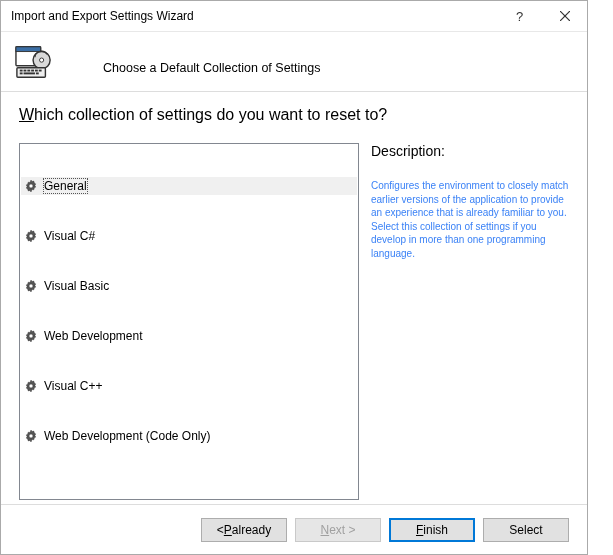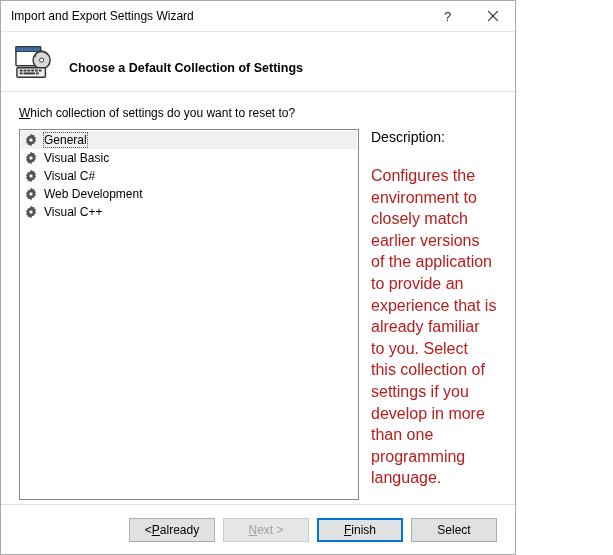--- a/index.html
+++ b/index.html
@@ -7,21 +7,21 @@
   body {
     font-family: "Segoe UI", Tahoma, sans-serif;
     font-size: 12px;
     background: #fff;
     color: #000;
     width: 613px;
     height: 555px;
     overflow: hidden;
   }
   .window {
-    width: 516px;
+    width: 588px;
     height: 555px;
     border: 1px solid #aaa;
     display: flex;
     flex-direction: column;
     background: #fff;
   }
   .titlebar {
     height: 31px;
     background: #fff;
     display: flex;
@@ -50,33 +50,34 @@
     align-items: center;
     padding: 8px 14px 8px 14px;
     border-bottom: 1px solid #ddd;
     gap: 16px;
   }
   .header .logo {
     width: 38px; height: 38px;
     flex: 0 0 auto;
   }
   .header .heading {
-    font-weight: 700;
+    font-weight: 400;
     font-size: 12.5px;
     padding-top: 12px;
+    margin-left: 34px;
   }
   .content {
     flex: 1;
     padding: 14px 18px 4px 18px;
     display: flex;
     flex-direction: column;
   }
   .prompt {
-    margin-bottom: 9px;
-    font-size: 12px;
+    margin-bottom: 19px;
+    font-size: 16px;
   }
   .prompt .ul { text-decoration: underline; }
   .columns {
     flex: 1;
     display: flex;
     gap: 12px;
     min-height: 0;
   }
   .listbox {
     width: 340px;
@@ -86,38 +87,39 @@
     padding: 1px;
   }
   .list-item {
     display: flex;
     align-items: center;
     height: 18px;
     padding: 0 3px;
     gap: 6px;
     font-size: 12px;
     white-space: nowrap;
+    margin-top: 32px;
   }
   .list-item.selected {
     background: #f0f0f0;
   }
   .list-item.selected .item-label {
     outline: 1px dotted #555;
     outline-offset: 0px;
   }
   .gear {
     width: 14px; height: 14px; flex: 0 0 auto;
     display: inline-flex; align-items: center; justify-content: center;
   }
   .side {
     flex: 1;
     padding-top: 0;
   }
   .desc-label { margin-bottom: 20px; font-size: 14px; }
-  .desc-text { font-size: 16px; line-height: 1.35; color: #b91c1c; }
+  .desc-text { font-size: 10px; line-height: 1.35; color: #3b82f6; }
   .footer {
     height: 50px;
     border-top: 1px solid #ddd;
     display: flex;
     align-items: center;
     justify-content: flex-end;
     gap: 8px;
     padding: 0 18px;
   }
   .btn {
@@ -202,54 +204,65 @@
           </div>
           <div class="list-item">
             <span class="gear">
               <svg viewBox="0 0 16 16" width="14" height="14">
                 <g fill="#555" stroke="#333" stroke-width="0.5">
                   <path d="M8 1.2l1.2 1.7 2-0.5 0.5 2 1.7 1.2-1 1.8 1 1.8-1.7 1.2-0.5 2-2-0.5L8 14.8l-1.2-1.7-2 0.5-0.5-2L2.6 10.4l1-1.8-1-1.8L4.3 5.6l0.5-2 2 0.5z"></path>
                 </g>
                 <circle cx="8" cy="8" r="2.3" fill="#fff" stroke="#333" stroke-width="0.6"></circle>
               </svg>
             </span>
+            <span class="item-label">Visual C#</span>
+          </div>
+          <div class="list-item">
+            <span class="gear">
+              <svg viewBox="0 0 16 16" width="14" height="14">
+                <g fill="#555" stroke="#333" stroke-width="0.5">
+                  <path d="M8 1.2l1.2 1.7 2-0.5 0.5 2 1.7 1.2-1 1.8 1 1.8-1.7 1.2-0.5 2-2-0.5L8 14.8l-1.2-1.7-2 0.5-0.5-2L2.6 10.4l1-1.8-1-1.8L4.3 5.6l0.5-2 2 0.5z"></path>
+                </g>
+                <circle cx="8" cy="8" r="2.3" fill="#fff" stroke="#333" stroke-width="0.6"></circle>
+              </svg>
+            </span>
             <span class="item-label">Visual Basic</span>
           </div>
           <div class="list-item">
             <span class="gear">
               <svg viewBox="0 0 16 16" width="14" height="14">
                 <g fill="#555" stroke="#333" stroke-width="0.5">
                   <path d="M8 1.2l1.2 1.7 2-0.5 0.5 2 1.7 1.2-1 1.8 1 1.8-1.7 1.2-0.5 2-2-0.5L8 14.8l-1.2-1.7-2 0.5-0.5-2L2.6 10.4l1-1.8-1-1.8L4.3 5.6l0.5-2 2 0.5z"></path>
                 </g>
                 <circle cx="8" cy="8" r="2.3" fill="#fff" stroke="#333" stroke-width="0.6"></circle>
               </svg>
             </span>
-            <span class="item-label">Visual C#</span>
-          </div>
-          <div class="list-item">
-            <span class="gear">
-              <svg viewBox="0 0 16 16" width="14" height="14">
-                <g fill="#555" stroke="#333" stroke-width="0.5">
-                  <path d="M8 1.2l1.2 1.7 2-0.5 0.5 2 1.7 1.2-1 1.8 1 1.8-1.7 1.2-0.5 2-2-0.5L8 14.8l-1.2-1.7-2 0.5-0.5-2L2.6 10.4l1-1.8-1-1.8L4.3 5.6l0.5-2 2 0.5z"></path>
-                </g>
-                <circle cx="8" cy="8" r="2.3" fill="#fff" stroke="#333" stroke-width="0.6"></circle>
-              </svg>
-            </span>
             <span class="item-label">Web Development</span>
           </div>
           <div class="list-item">
             <span class="gear">
               <svg viewBox="0 0 16 16" width="14" height="14">
                 <g fill="#555" stroke="#333" stroke-width="0.5">
                   <path d="M8 1.2l1.2 1.7 2-0.5 0.5 2 1.7 1.2-1 1.8 1 1.8-1.7 1.2-0.5 2-2-0.5L8 14.8l-1.2-1.7-2 0.5-0.5-2L2.6 10.4l1-1.8-1-1.8L4.3 5.6l0.5-2 2 0.5z"></path>
                 </g>
                 <circle cx="8" cy="8" r="2.3" fill="#fff" stroke="#333" stroke-width="0.6"></circle>
               </svg>
             </span>
             <span class="item-label">Visual C++</span>
+          </div>
+          <div class="list-item">
+            <span class="gear">
+              <svg viewBox="0 0 16 16" width="14" height="14">
+                <g fill="#555" stroke="#333" stroke-width="0.5">
+                  <path d="M8 1.2l1.2 1.7 2-0.5 0.5 2 1.7 1.2-1 1.8 1 1.8-1.7 1.2-0.5 2-2-0.5L8 14.8l-1.2-1.7-2 0.5-0.5-2L2.6 10.4l1-1.8-1-1.8L4.3 5.6l0.5-2 2 0.5z"></path>
+                </g>
+                <circle cx="8" cy="8" r="2.3" fill="#fff" stroke="#333" stroke-width="0.6"></circle>
+              </svg>
+            </span>
+            <span class="item-label">Web Development (Code Only)</span>
           </div>
         </div>
       <div class="side">
         <div class="desc-label">Description:</div>
         <div class="desc-text">Configures the environment to closely match earlier versions of the application to provide an experience that is already familiar to you. Select this collection of settings if you develop in more than one programming language.</div>
       </div>
     </div>
   </div>
 
   <div class="footer">

